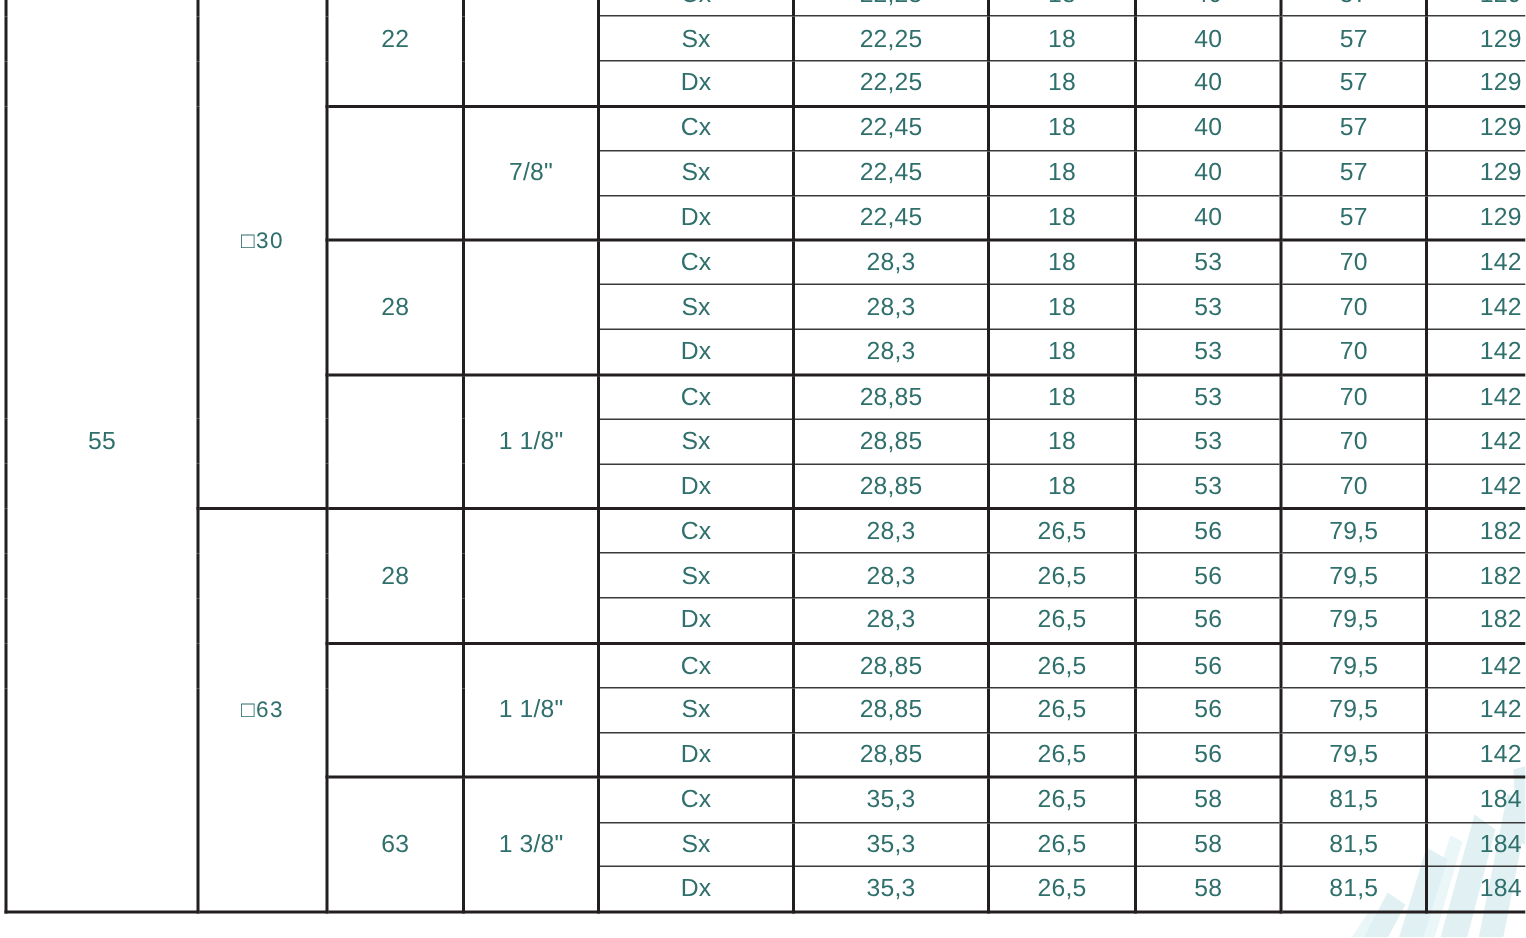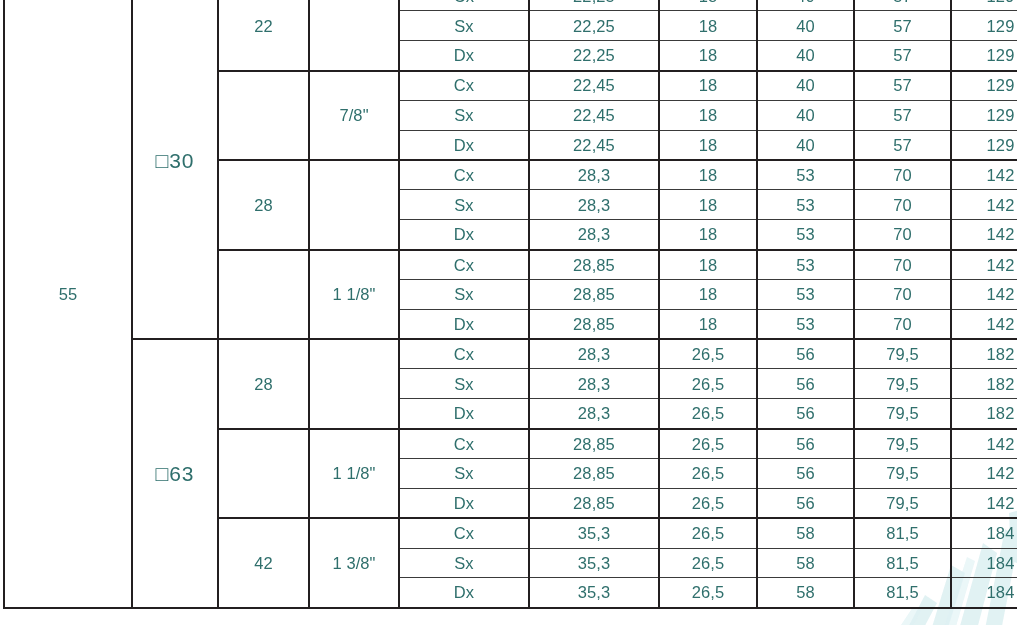--- a/index.html
+++ b/index.html
@@ -78,21 +78,21 @@
   .c-pos    { width: 130px; }
   .c-a      { width: 130px; }
   .c-b      { width: 98px;  }
   .c-c      { width: 97px;  }
   .c-d      { width: 97px;  }
   .c-e      { width: 99px;  }
 
   
   td.group-label { font-size: 16.5px; }
   td.pos-label   { font-size: 16.5px; }
-  .sq { font-size: 21px; letter-spacing: 1px; }
+  .sq { font-size: 15px; letter-spacing: 1px; }
 </style>
 </head>
 <body>
 
 <div id="sheet">
 
   <svg id="watermark" viewBox="0 0 190 170" xmlns="http://www.w3.org/2000/svg" aria-hidden="true">
     <g fill="#bfe2e6" opacity="0.55">
       <path d="M96 168 L118 96 L132 104 L112 168 Z"></path>
       <path d="M124 168 L150 74 L164 84 L142 168 Z"></path>
@@ -273,21 +273,21 @@
         </tr>
         <tr>
           <td class="vr hthick">Dx</td>
           <td class="vr hthick">28,85</td>
           <td class="vr hthick">26,5</td>
           <td class="vr hthick">56</td>
           <td class="vr hthick">79,5</td>
           <td class="vr hthick">142</td>
         </tr>
         <tr>
-          <td rowspan="3" class="vr hthick">42</td>
+          <td rowspan="3" class="vr hthick">63</td>
           <td rowspan="3" class="vr hthick">1 3/8"</td>
           <td class="vr hthin">Cx</td>
           <td class="vr hthin">35,3</td>
           <td class="vr hthin">26,5</td>
           <td class="vr hthin">58</td>
           <td class="vr hthin">81,5</td>
           <td class="vr hthin">184</td>
         </tr>
         <tr>
           <td class="vr hthin">Sx</td>

